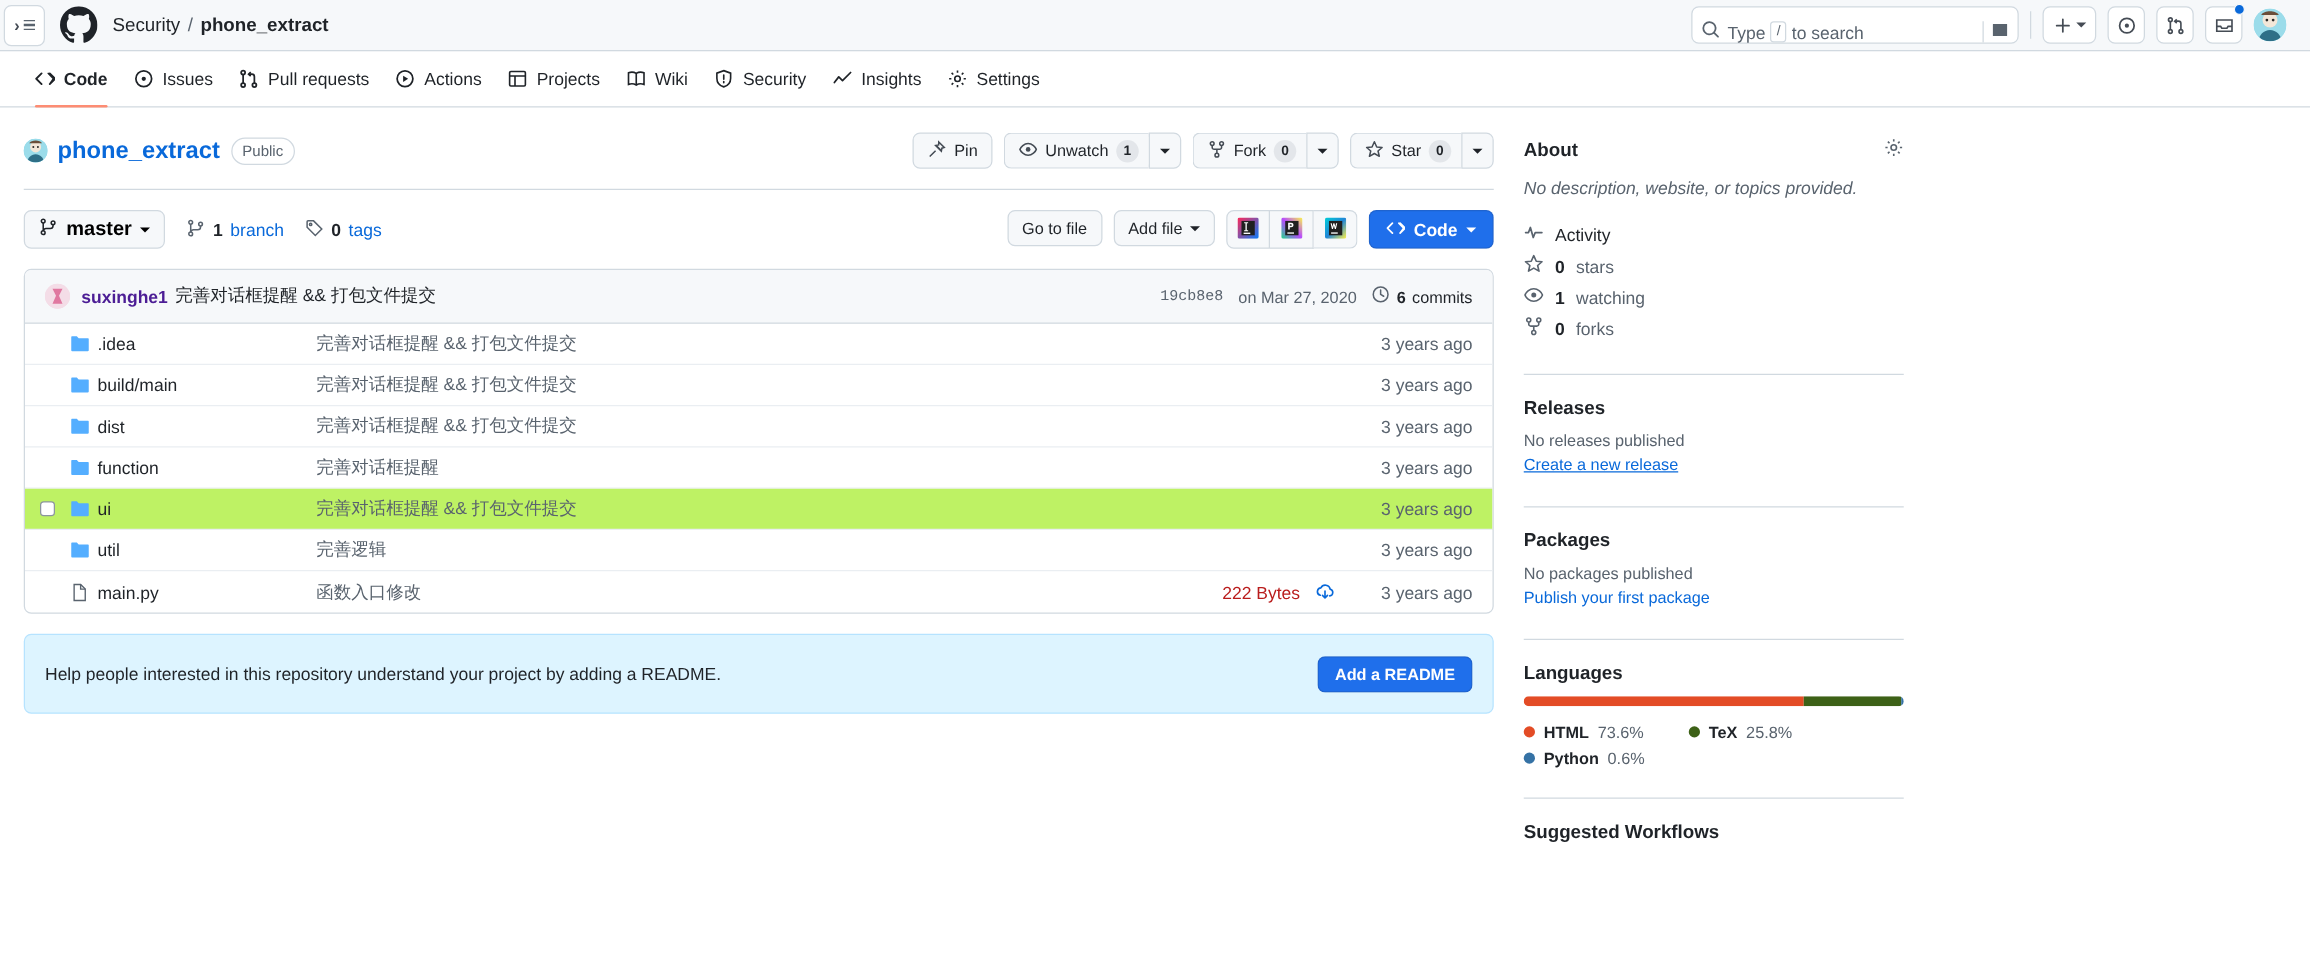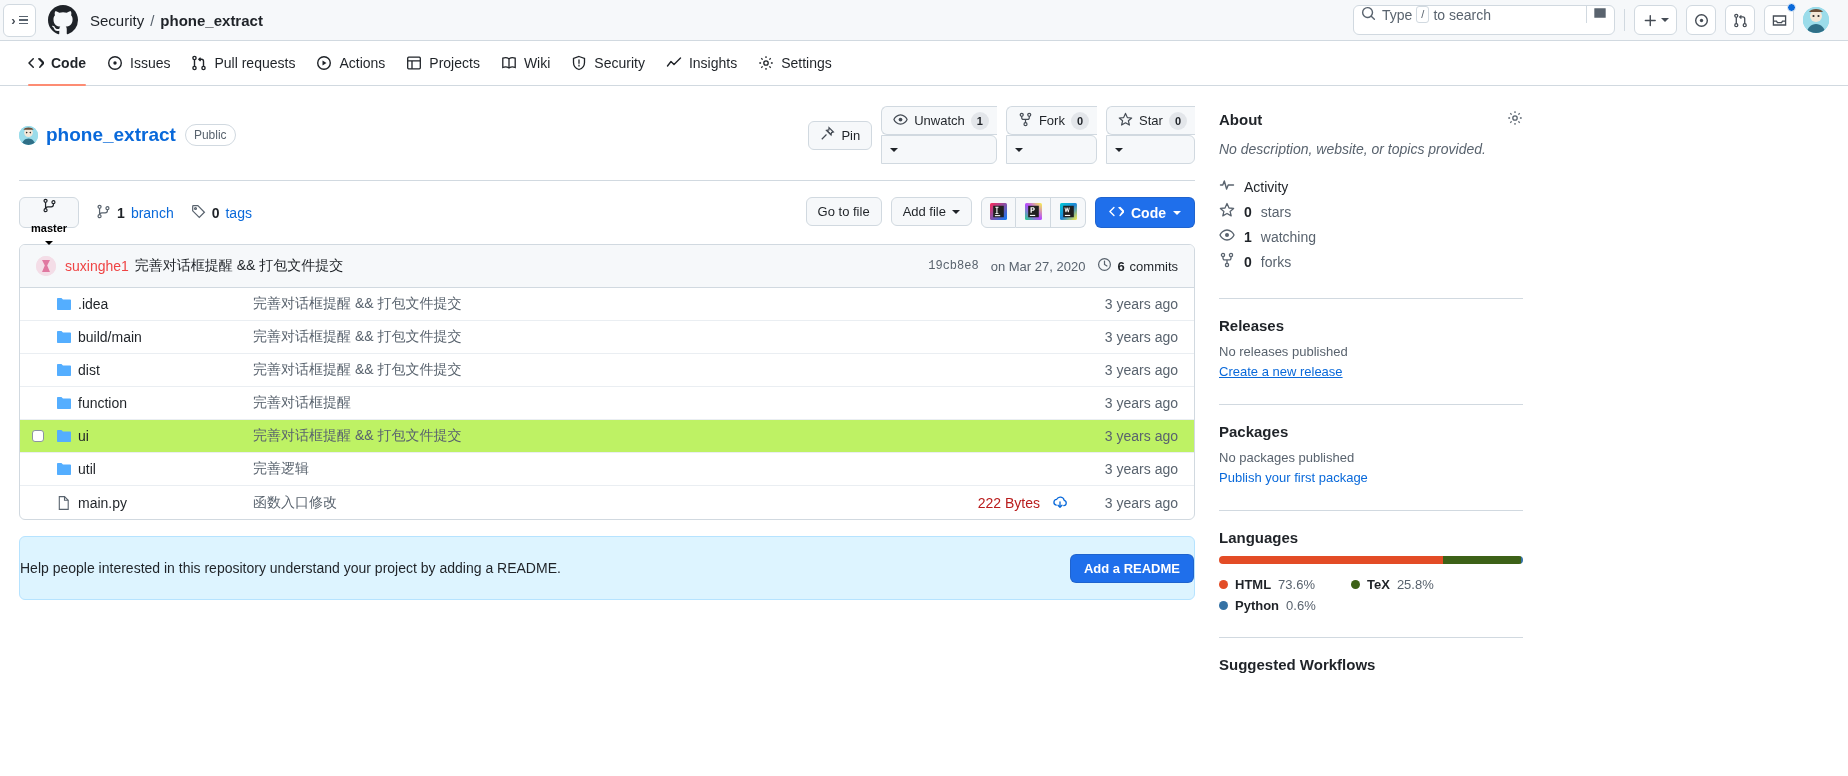--- a/index.html
+++ b/index.html
@@ -52,21 +52,21 @@
 
   .topbar-right {
     margin-left: auto;
     display: flex; align-items: center; gap: 9px;
   }
   .search-box {
     width: 262px; height: 30px;
     border: 1px solid #d1d9e0;
     border-radius: 6px;
     background: #ffffff;
-    display: flex; align-items: flex-start;
+    display: flex; align-items: flex-end;
     padding: 0 7px;
     gap: 6px;
     color: #59636e;
     font-size: 14px;
   }
   .search-box .placeholder { flex: 1; display: flex; align-items: center; gap: 2px; }
   .search-box .slashkey {
     border: 1px solid #d1d9e0; border-radius: 3px;
     font-size: 11px; line-height: 1; padding: 2px 4px;
     color: #59636e; margin: 0 2px;
@@ -177,38 +177,38 @@
   .btn.counter-wrap { padding-right: 8px; }
   .counter {
     background: #e3e6ea;
     border-radius: 2em;
     font-size: 11px;
     font-weight: 600;
     padding: 1px 6px;
     color: #1f2328;
     line-height: 16px;
   }
-  .split { display: flex; flex-direction: column; }
+  .split { display: flex; }
   .split .btn:first-child { border-top-right-radius: 0; border-bottom-right-radius: 0; border-right: none; }
   .split .btn.caretbtn { border-top-left-radius: 0; border-bottom-left-radius: 0; padding: 0 8px; }
 
   
   .filetoolbar {
     display: flex; align-items: center;
     padding: 16px 0;
     gap: 0;
   }
   .branchbtn {
     height: 31px;
     border: 1px solid #d1d9e0;
     border-radius: 6px;
     background: #f6f8fa;
     display: flex; align-items: center; gap: 7px;
     padding: 0 11px;
-    font-size: 11px; font-weight: 600; flex-direction: column;
+    font-size: 16px; font-weight: 600;
   }
   .metalinks { display: flex; align-items: center; gap: 17px; margin-left: 17px; font-size: 14px; color: #59636e; }
   .metalinks .ml { display: flex; align-items: center; gap: 6px; }
   .metalinks b { color: #1f2328; }
 
   .toolbar-right { margin-left: auto; display: flex; align-items: flex-start; gap: 9px; }
   .ide-group { display: flex; }
   .ide-btn {
     width: 35px; height: 31px;
     border: 1px solid #d1d9e0;
@@ -243,21 +243,21 @@
     height: 43px;
     padding: 0 16px;
     font-size: 14px;
   }
   .commitrow .cavatar {
     width: 20px; height: 20px; border-radius: 50%;
     background: #f0dbe4; margin-right: 9px;
     display: flex; align-items: center; justify-content: center;
     overflow: hidden; flex: 0 0 auto;
   }
-  .commitrow .cauthor { font-weight: 400; color: #ef4444; margin-right: 6px; }
+  .commitrow .cauthor { font-weight: 700; color: #4c1d95; margin-right: 6px; }
   .commitrow .cmsg { color: #1f2328; }
   .commitrow .cright { margin-left: auto; display: flex; align-items: center; gap: 12px; color: #59636e; font-size: 13px; }
   .commitrow .csha { font-family: "Liberation Mono", monospace; font-size: 12px; color: #59636e; }
   .commitrow .ccount { display: flex; align-items: center; gap: 5px; color: #1f2328; }
   .commitrow .ccount b { font-weight: 600; }
 
   .frow {
     display: flex; align-items: center;
     height: 33px;
     padding: 0 16px 0 0;
@@ -279,20 +279,21 @@
   .frow .fsize { color: #b91c1c; margin-right: 12px; }
   .frow .fdl { color: #0969da; margin-right: 18px; display: flex; align-items: center; }
   .frow .ftime { color: #59636e; width: 92px; text-align: right; }
 
   
   .readme-banner {
     margin-top: 16px;
     border: 1px solid #b6e3ff;
     background: #ddf4ff;
     border-radius: 6px;
+    padding: 16px;
     display: flex; align-items: center;
     font-size: 14px;
     color: #1f2328;
     height: 64px;
   }
   .readme-banner .primary {
     margin-left: auto;
     background: #1f6feb;
     border: 1px solid rgba(31,35,40,.15);
     border-radius: 6px;

